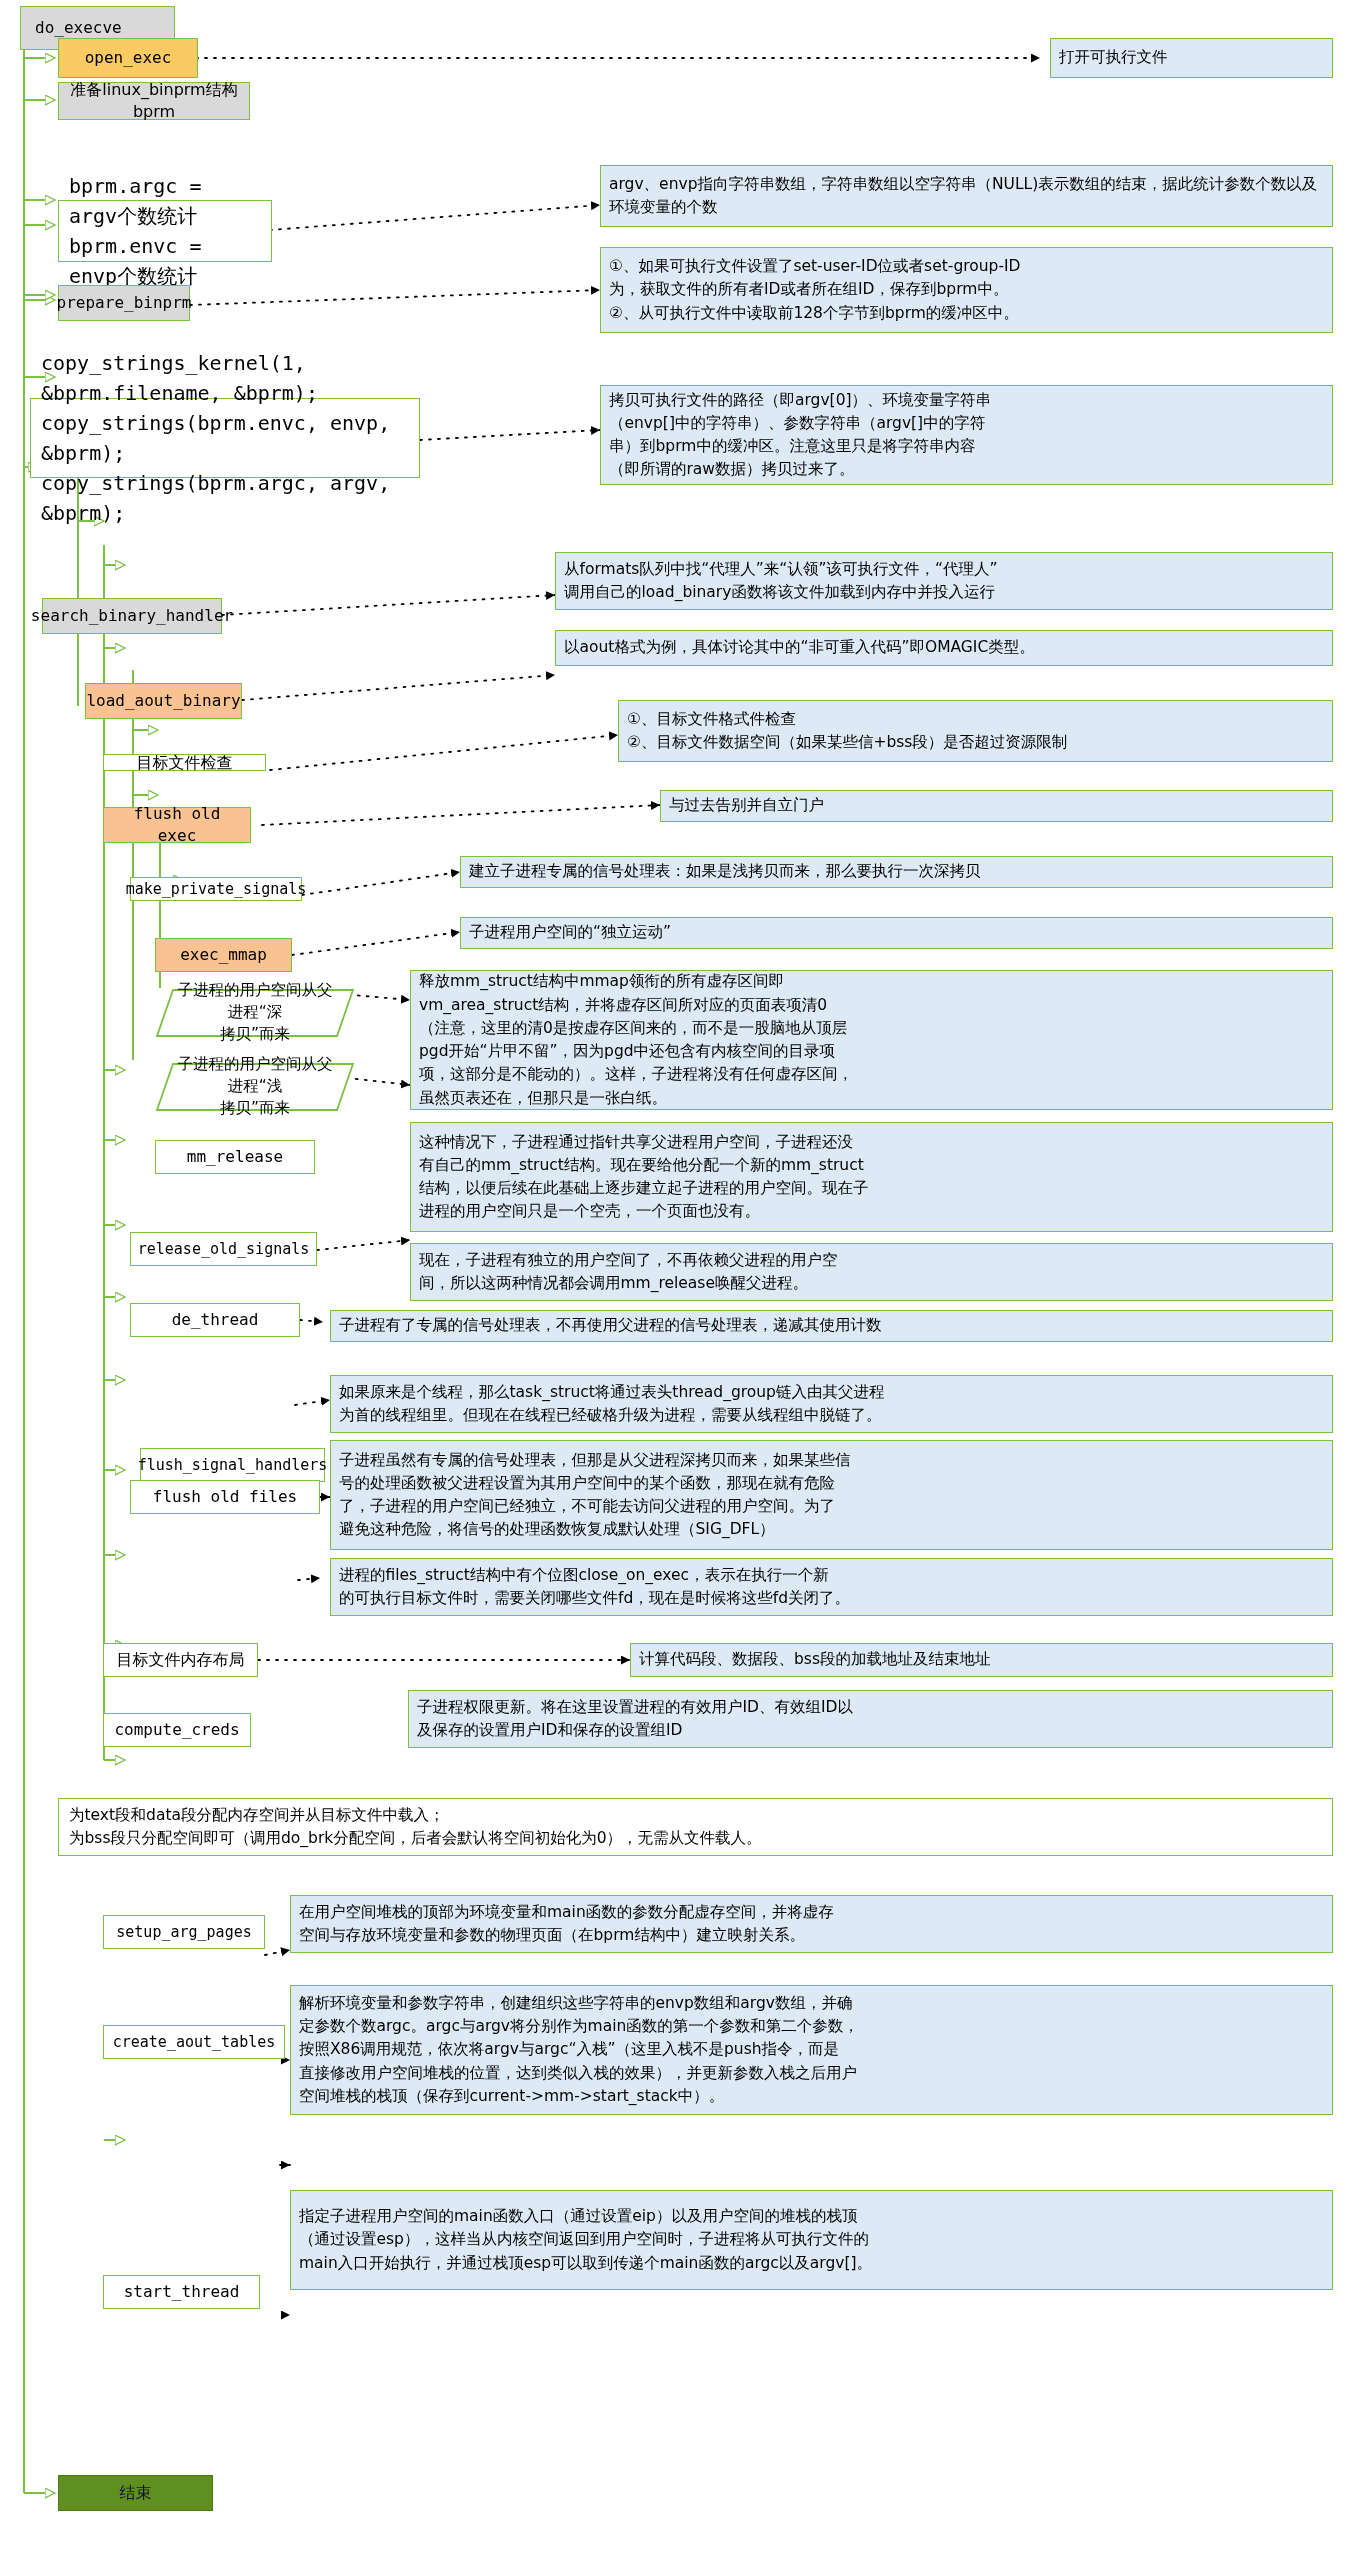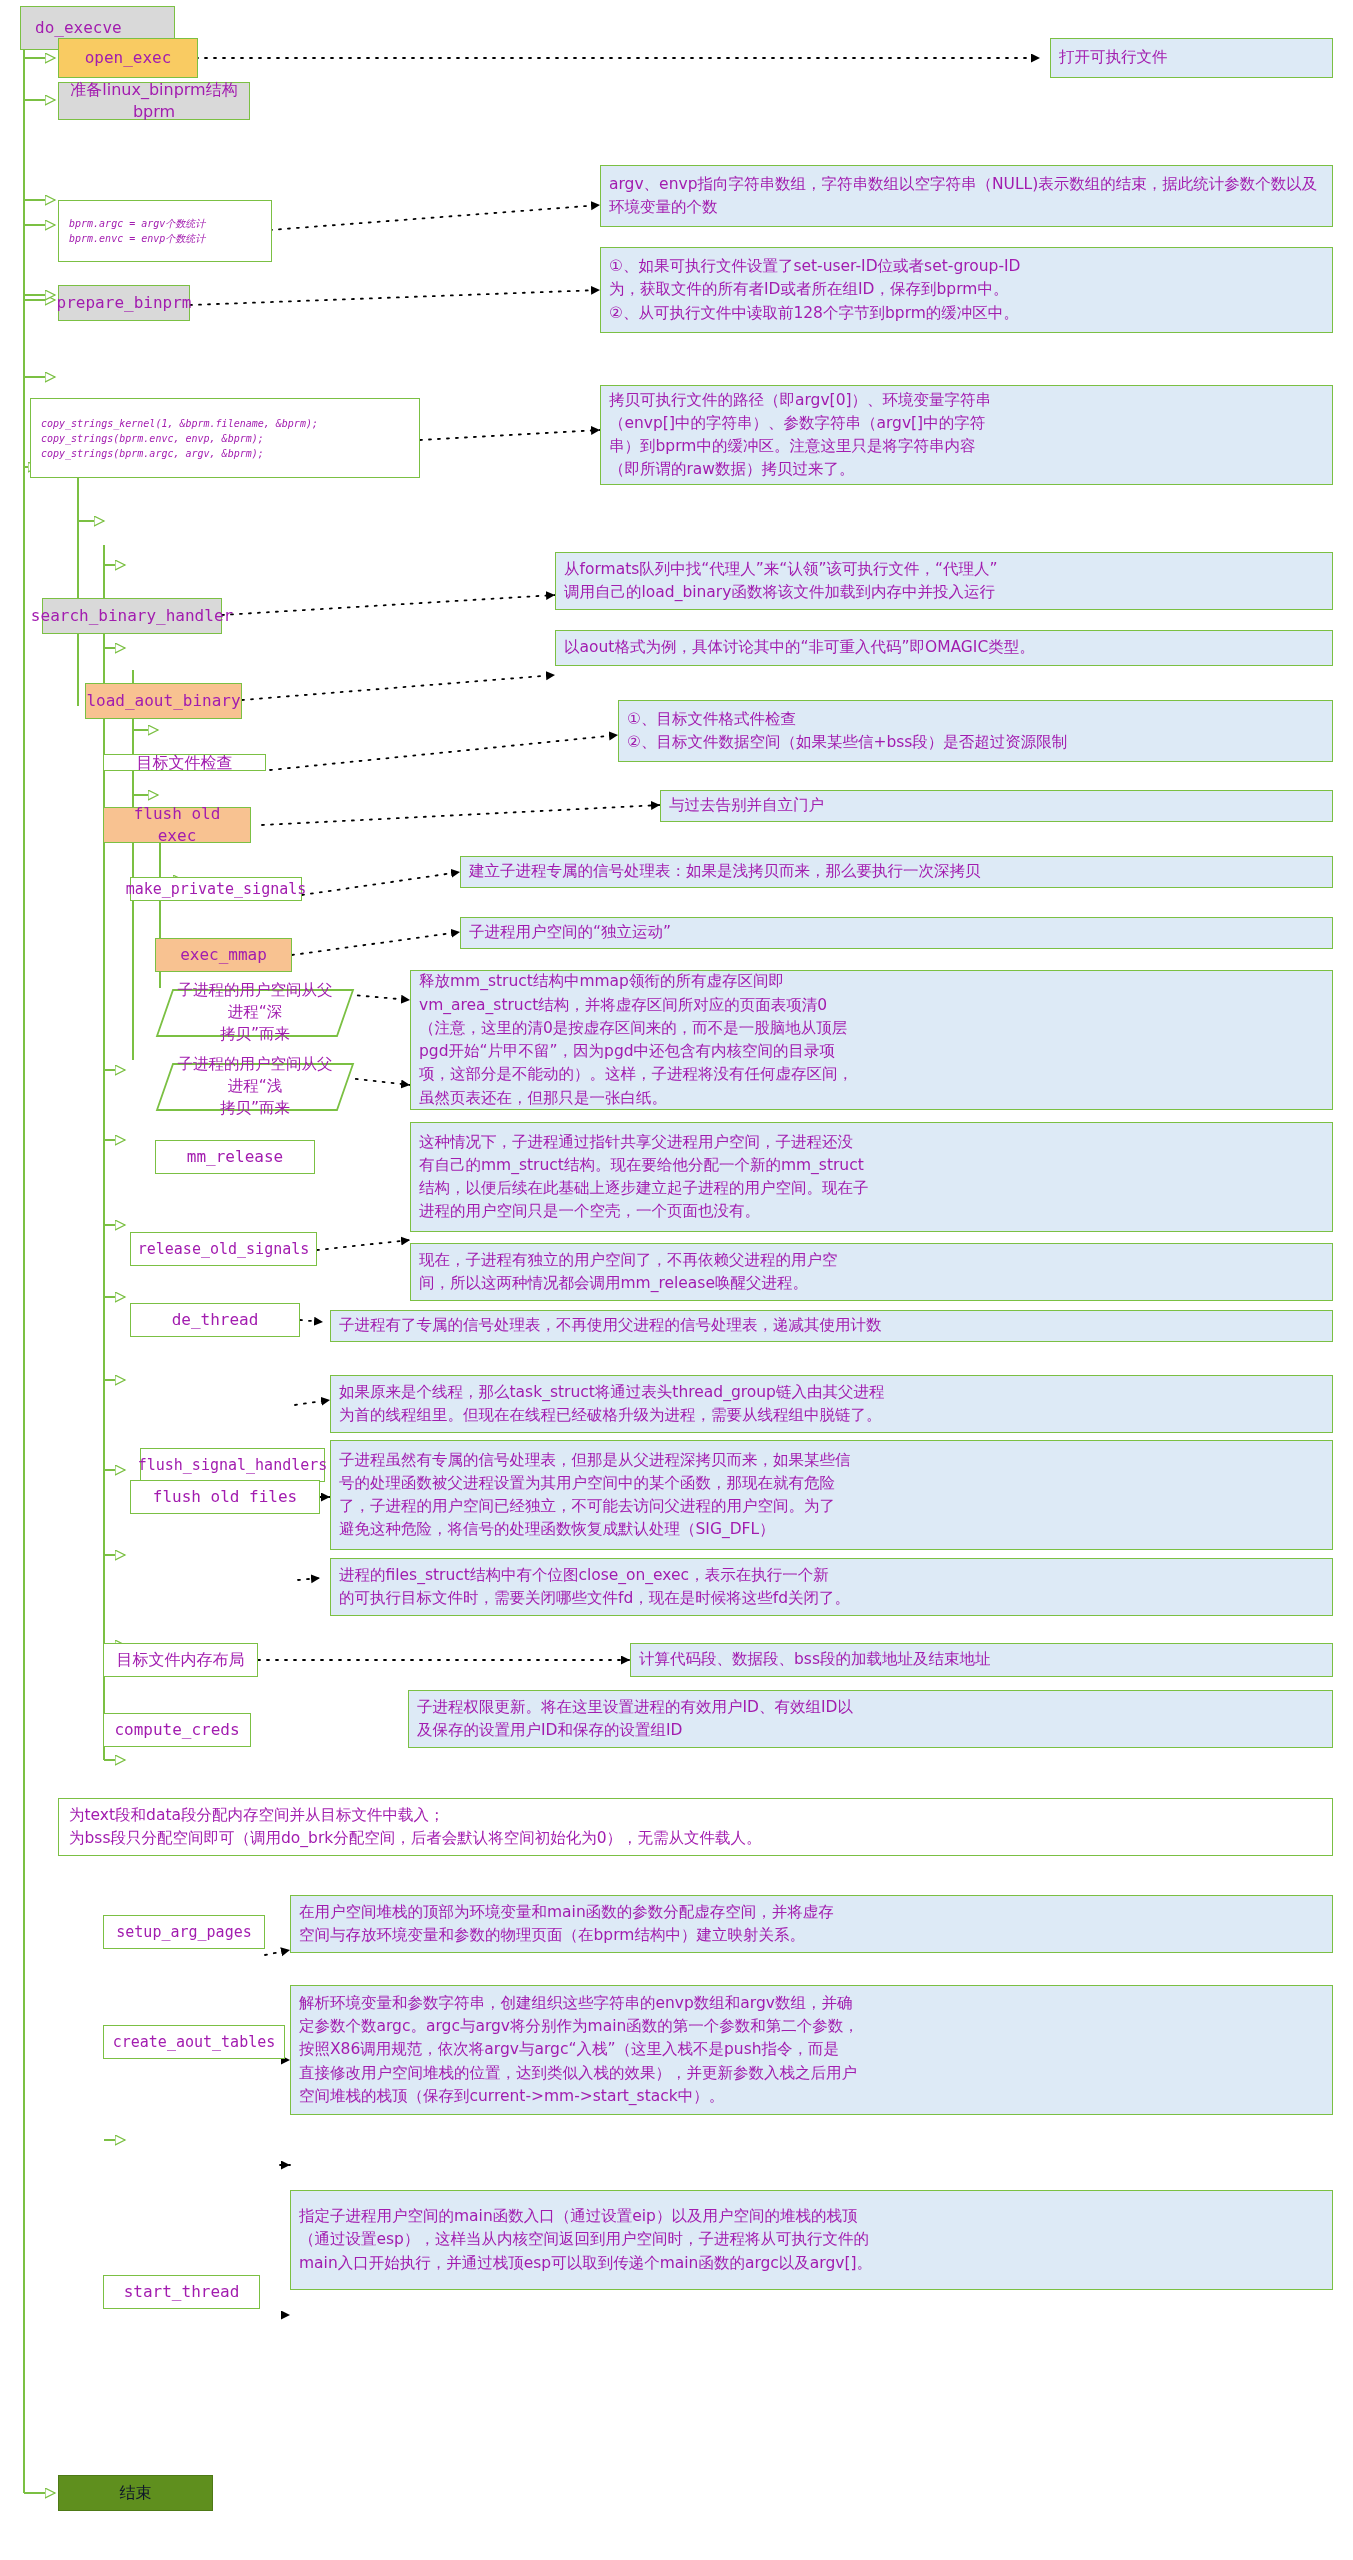--- a/index.html
+++ b/index.html
@@ -9,42 +9,42 @@
   }
   #canvas{position:absolute;left:0;top:0;width:1353px;height:2560px;}
   svg.wires{position:absolute;left:0;top:0;width:1353px;height:2560px;pointer-events:none;}
 
   .node{
     position:absolute;box-sizing:border-box;
     border:1.5px solid #7bc043;
     display:flex;align-items:center;justify-content:center;
     text-align:center;
     font-size:16px;line-height:1.35;
-    color:#a21caf;
+    color:#000000;
     padding:4px 8px;
     white-space:pre-line;
   }
   .mono{font-family:"DejaVu Sans Mono","Liberation Mono",monospace;padding-left:8px;}
   .han{font-family:"DejaVu Sans","Liberation Sans",sans-serif;font-size:16px;}
 
   .gray{background:#d9d9d9;}
   .white{background:#ffffff;}
   .yellow{background:#f9cb62;}
   .orange{background:#f8c291;}
   .note{
     background:#ddeaf6;border:1.5px solid #7bc043;
     justify-content:flex-start;text-align:left;
     font-family:"DejaVu Sans","Liberation Sans",sans-serif;
     font-size:15.5px;line-height:1.5;padding:5px 8px;
   }
   .note.center{align-items:center;}
   .codebox{
     justify-content:flex-start;text-align:left;
     font-family:"DejaVu Sans Mono","Liberation Mono",monospace;
-    font-size:10px;line-height:1.5;padding:22px 10px;font-style:italic;
+    font-size:20px;line-height:1.5;padding:22px 10px;
   }
   .plainbox{
     background:#ffffff;justify-content:flex-start;text-align:left;
     font-family:"DejaVu Sans","Liberation Sans",sans-serif;
     font-size:15.5px;line-height:1.5;padding:5px 10px;
   }
   .para{
     background:#ffffff;border:0;padding:0;
     font-family:"DejaVu Sans","Liberation Sans",sans-serif;
     font-size:15.5px;line-height:1.4;

